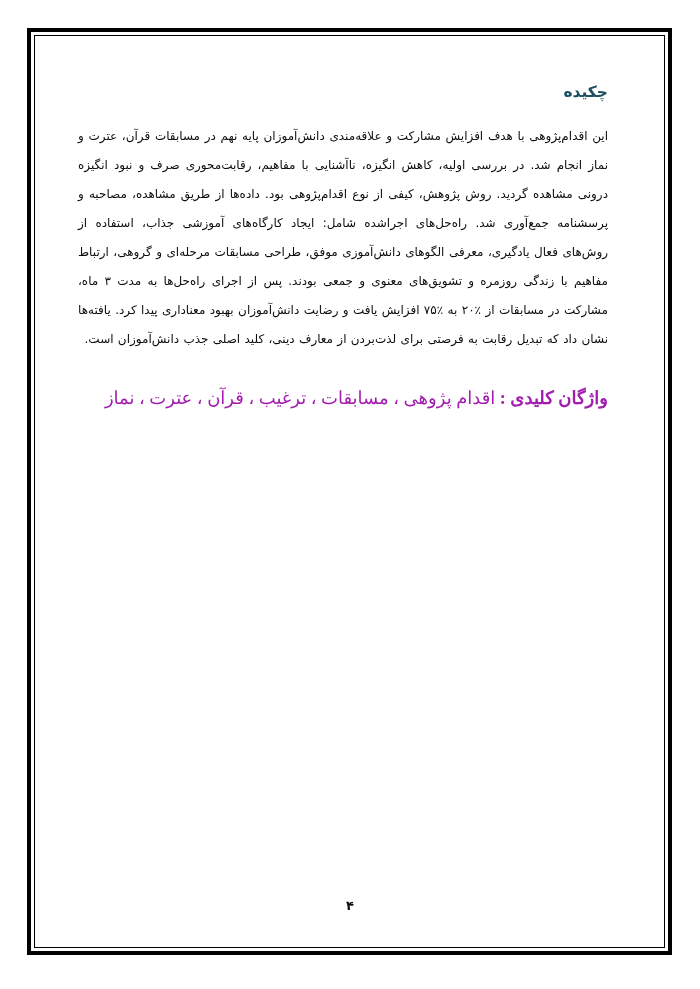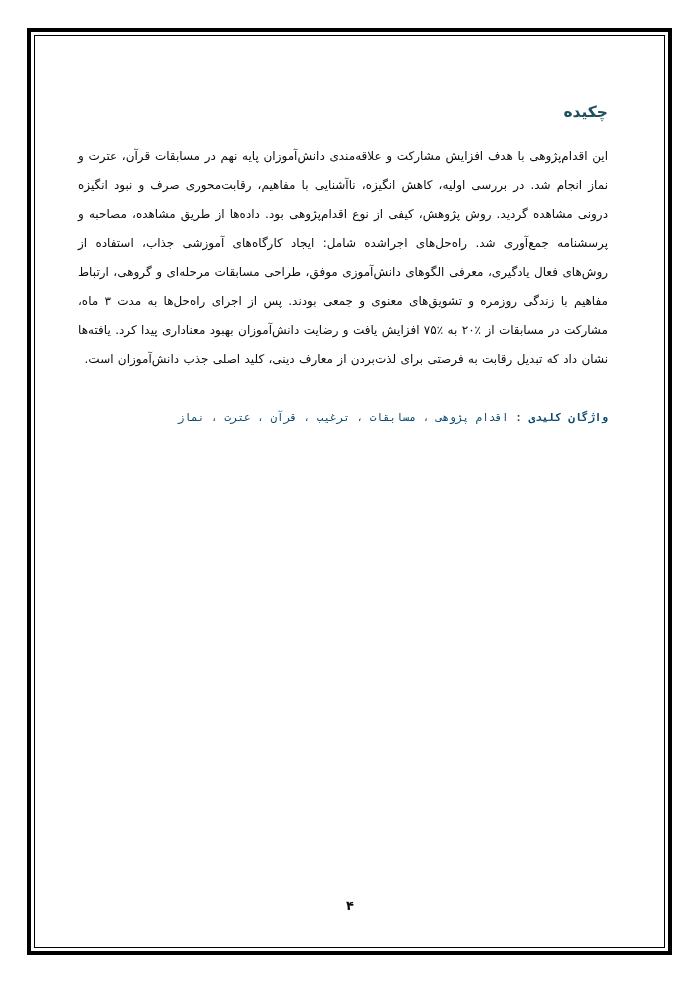--- a/index.html
+++ b/index.html
@@ -38,21 +38,21 @@
     height: 913px;
     border: 1.4px solid #000000;
     box-sizing: border-box;
     pointer-events: none;
   }
 
   .content {
     position: absolute;
     right: 92px;
     left: 78px;
-    top: 102px;
+    top: 82px;
   }
 
   .section-heading {
     text-align: right;
     font-family: "DejaVu Sans", sans-serif;
     font-weight: bold;
     font-size: 15.5px;
     line-height: 1.4;
     color: #1f5060;
     letter-spacing: 0;
@@ -68,24 +68,24 @@
     font-size: 12px;
     line-height: 29px;
     color: #0d0d0d;
     margin: 0;
     word-spacing: 0.5px;
   }
 
   .keywords {
     direction: rtl;
     text-align: right;
-    font-family: Liberation Mono, monospace;
-    font-size: 11px;
+    font-family: Liberation Serif, serif;
+    font-size: 18px;
     line-height: 29px;
-    color: #0c4a6e;
+    color: #a21caf;
     margin: 30px 0 0 0;
     padding-left: 8px;
   }
 
   .keywords-label {
     font-weight: bold;
   }
 
   .page-number {
     position: absolute;

